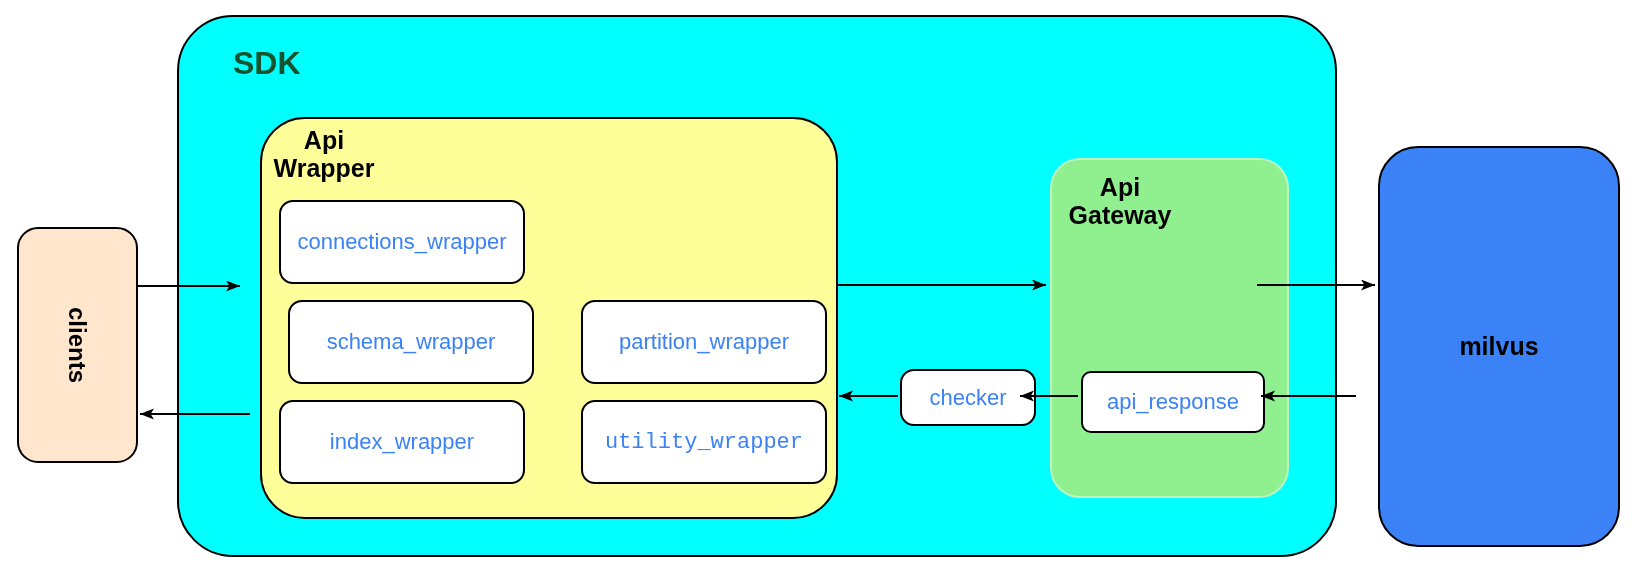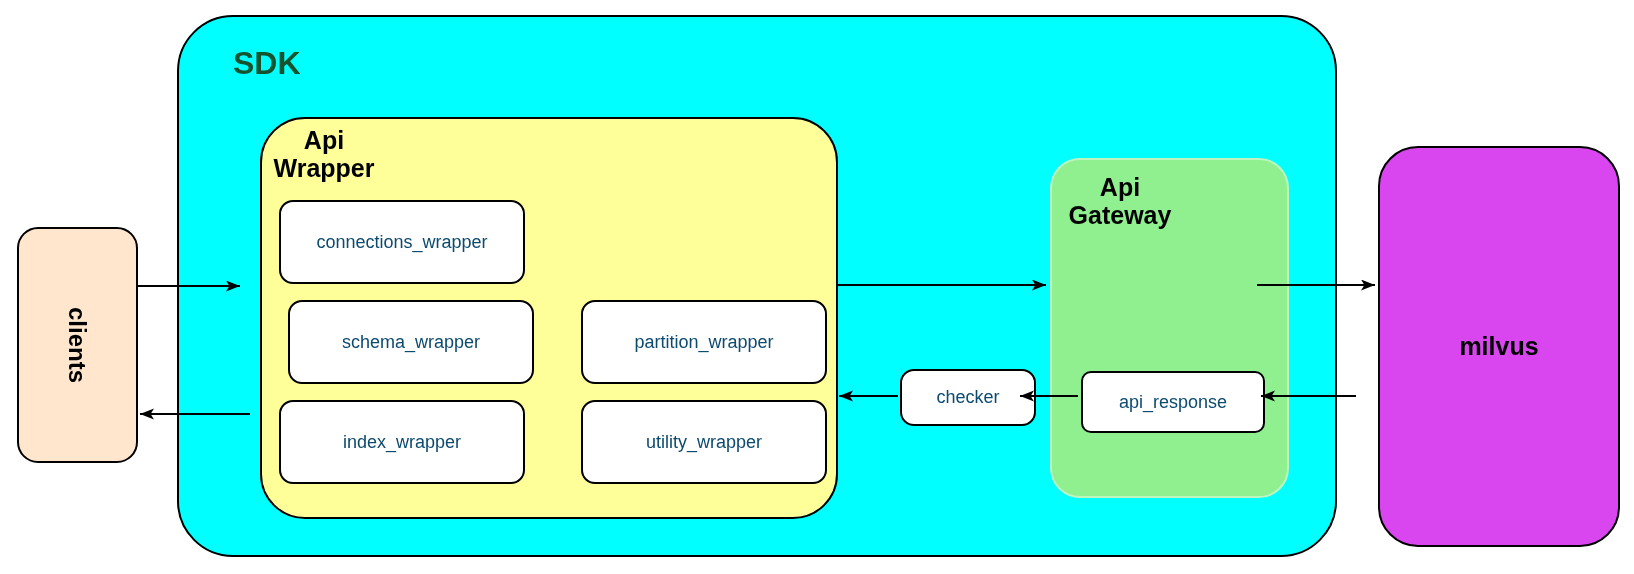--- a/index.html
+++ b/index.html
@@ -31,21 +31,21 @@
   #api-gateway-label { position: absolute; left: 0px; top: 13px; width: 136px;
                        text-align: center; font-weight: bold; font-size: 25px; line-height: 28px; color: #000; }
 
   #milvus-node { left: 1378px; top: 146px; width: 242px; height: 401px; border-radius: 40px;
                  display: flex; align-items: center; justify-content: center;
                  font-weight: bold; font-size: 25px; color: #000; }
 
   
   .leaf {
     display: flex; align-items: center; justify-content: center;
-    font-size: 18px; color: #0c4a6e; border-radius: 14px;
+    font-size: 22px; color: #3b82f6; border-radius: 14px;
     background: #ffffff;
   }
   .module { width: 242px; height: 80px; position: absolute; }
   #module-connections { left: 17px;  top: 81px; }
   #module-collections { left: 319px; top: 81px; }
   #module-schema      { left: 26px;  top: 181px; }
   #module-partition   { left: 319px; top: 181px; }
   #module-index       { left: 17px;  top: 281px; }
   #module-utility     { left: 319px; top: 281px; }
 
@@ -75,35 +75,35 @@
     <div id="api-wrapper-container" class="box stroked" style="left: 81px; top: 100px; background-color: rgb(255, 255, 153);">
       <div id="api-wrapper-label">
         <div>Api</div>
         <div>Wrapper</div>
       </div>
 
       <div id="module-connections" class="leaf module stroked" style="background-color: rgb(255, 255, 255);">connections_wrapper</div>
       <div id="module-schema" class="leaf module stroked" style="background-color: rgb(255, 255, 255);">schema_wrapper</div>
       <div id="module-partition" class="leaf module stroked" style="background-color: rgb(255, 255, 255);">partition_wrapper</div>
       <div id="module-index" class="leaf module stroked" style="background-color: rgb(255, 255, 255);">index_wrapper</div>
-      <div id="module-utility" class="leaf module stroked" style="background-color: rgb(255, 255, 255);">utility_wrapper</div>
+      <div id="module-utility" class="leaf module stroked" style="background-color: rgb(255, 255, 255); font-family: Liberation Mono, monospace;">utility_wrapper</div>
     </div>
 
     <div id="checker-node" class="box leaf stroked" style="left: 721px; top: 352px; background-color: rgb(255, 255, 255);">checker</div>
 
     <div id="api-gateway-container" class="box" style="left: 871px; top: 141px; background-color: rgb(144, 240, 144);">
       <div id="api-gateway-label">
         <div>Api</div>
         <div>Gateway</div>
       </div>
       <div id="api-response-node" class="leaf gw-leaf stroked" style="background-color: rgb(255, 255, 255);">api_response</div>
     </div>
   </div>
 
-  <div id="milvus-node" class="box stroked" style="background-color: #d946ef;">
+  <div id="milvus-node" class="box stroked" style="background-color: #3b82f6;">
     <span>milvus</span>
   </div>
 
   <svg id="arrows-layer" viewBox="0 0 1634 574" xmlns="http://www.w3.org/2000/svg">
     <defs>
       <marker id="arrow-head" markerUnits="userSpaceOnUse" markerWidth="15" markerHeight="12" refX="14" refY="5.5" orient="auto">
         <path d="M0,0 L14,5.5 L0,11 L3.4,5.5 Z" fill="#000000"></path>
       </marker>
     </defs>
     <line x1="136" y1="286" x2="240" y2="286" marker-end="url(#arrow-head)"></line>

